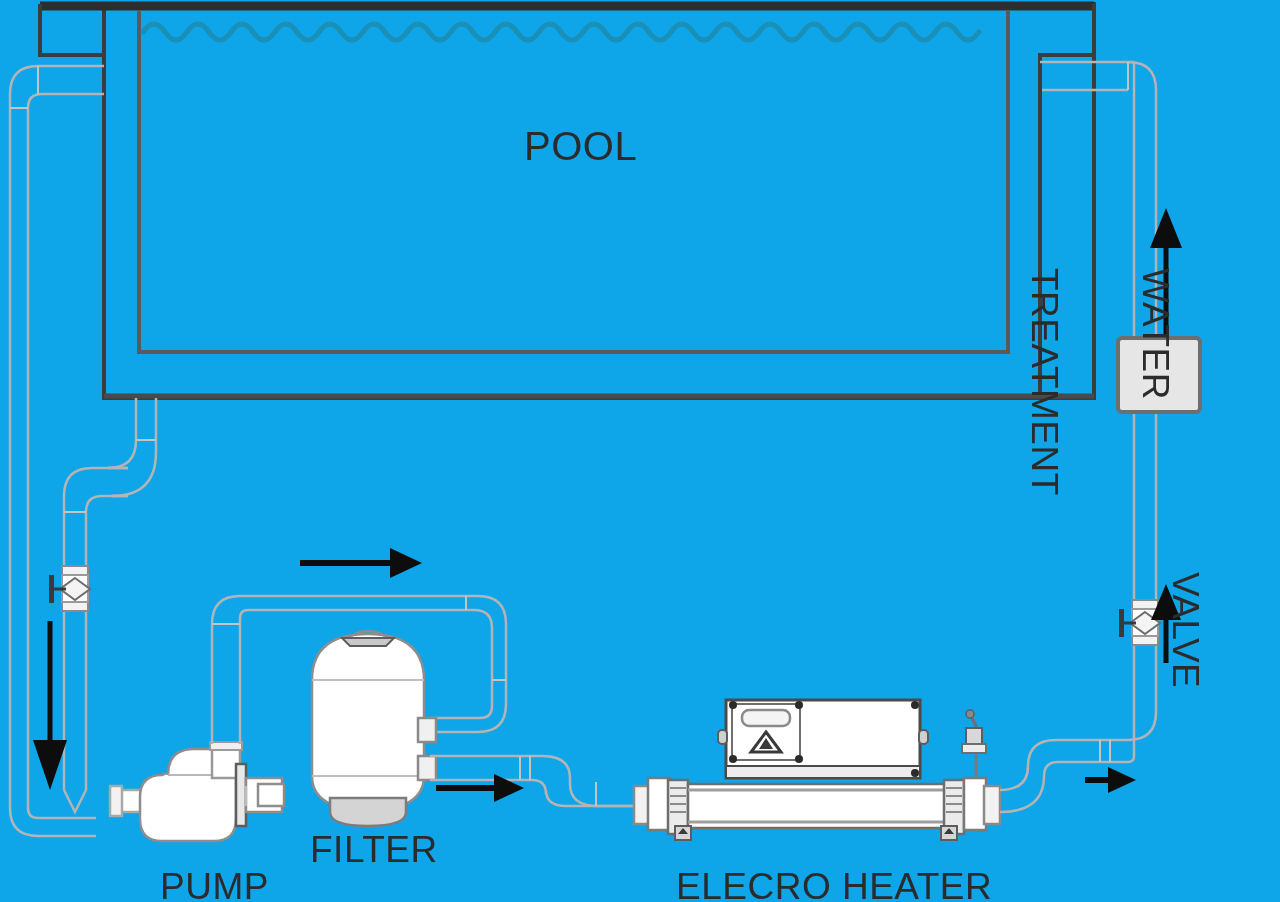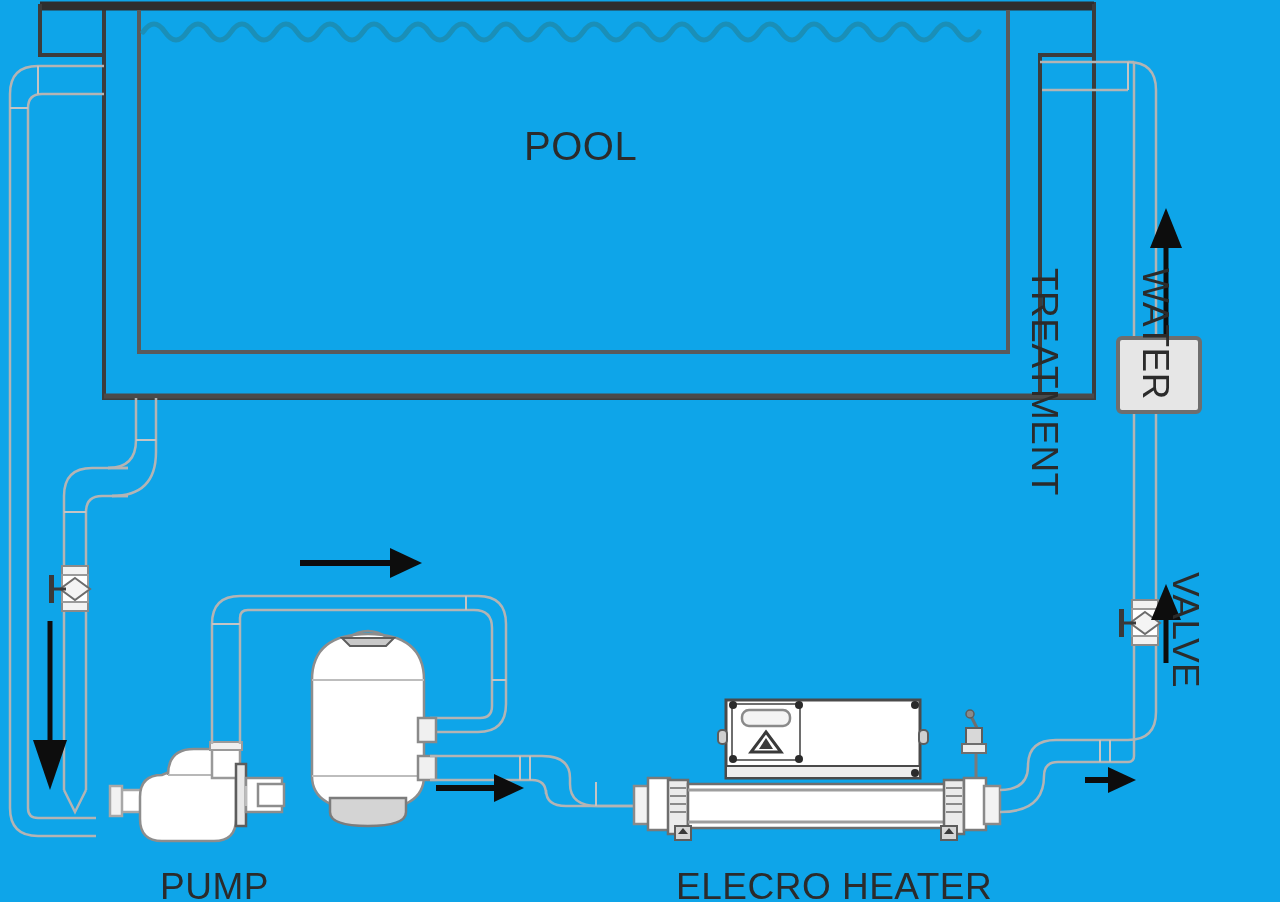--- a/index.html
+++ b/index.html
@@ -313,20 +313,21 @@
     </g>
 
     <g>
       <rect x="1118" y="338" width="82" height="74" rx="4" ry="4" fill="#e6e6e6" stroke="#6e6e6e" stroke-width="4"></rect>
     </g>
 
   </svg>
 
   <div class="label" id="label-pool">POOL</div>
 
+  <div class="label" id="label-filter">FILTER</div>
 
   <div class="label" id="label-pump">PUMP</div>
 
   <div class="label" id="label-heater">ELECRO HEATER</div>
 
   <div class="label" id="label-valve">VALVE</div>
 
   <div class="label" id="label-water-treatment">
     <span class="wt-line">WATER</span>
     <span class="wt-line">TREATMENT</span>

